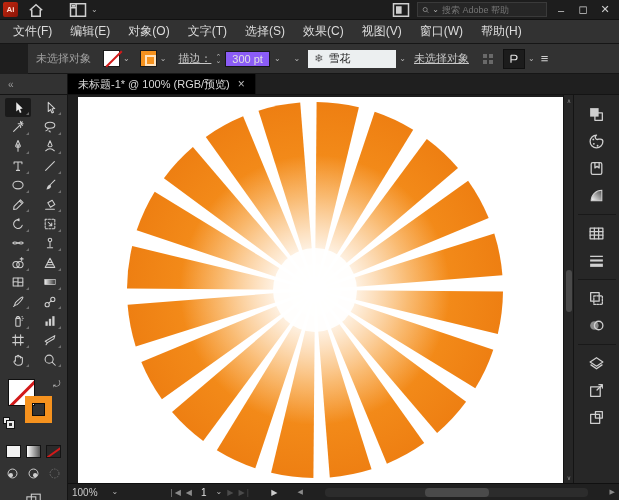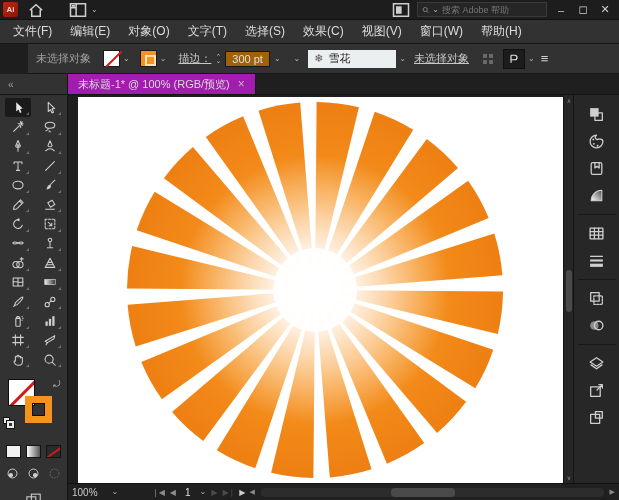--- a/index.html
+++ b/index.html
@@ -34,38 +34,38 @@
                 display:flex; align-items:center; border-bottom:1px solid #161616; font-size:11px;margin-left:28px; }
   .dim { color:#a0a0a0; }
   .swatch { width:17px; height:17px; border:1px solid #1a1a1a; position:relative; background:#fff; }
   .swatch.none::after { content:""; position:absolute; left:-1px; top:7px; width:22px; height:2px;
                         background:#d21a1a; transform:rotate(-45deg); }
   .swatch.strokecol { background:#f6921e; }
   .swatch.strokecol::after { content:""; position:absolute; left:4px; top:4px; width:7px; height:7px;
                              border:2px solid #ffe2bd; }
   .cb-group { display:flex; align-items:center; gap:3px; }
   .stepper { display:flex; flex-direction:column; line-height:4px; font-size:7px; color:#bbb; margin-left:4px; }
-  .valbox { background:#a16207; border:1px solid #171717; color:#e0e0e0; padding:1px 6px; font-size:11px; }
+  .valbox { background:#8b5cf6; border:1px solid #171717; color:#e0e0e0; padding:1px 6px; font-size:11px; }
   .whitebox { background:#eceff0; color:#222; display:flex; align-items:center; gap:5px;
               padding:1px 6px; height:18px; font-size:11px; }
   .profile-line { width:40px; height:2px; background:#111; border-radius:2px; }
   .ulink { text-decoration:underline; color:#c8c8c8; }
   .dots-grid { display:grid; grid-template-columns:repeat(2,4px); gap:2px; opacity:.35; }
   .dots-grid i { width:4px; height:4px; background:#cfcfcf; display:block; }
   .pbtn { background:#1c1c1c; border:1px solid #101010; width:22px; height:20px; display:flex;
           align-items:center; justify-content:center; }
   .pbtn svg { stroke:#e2e2e2; }
   .hamb { font-size:13px; color:#cfcfcf; letter-spacing:-1px; }
 
   
   .tabbar { position:absolute; left:0; top:74px; width:619px; height:21px; background:#1f1f1f;
             display:flex; align-items:stretch; border-bottom:1px solid #141414; }
   .tools-head { width:68px; display:flex; align-items:center; padding-left:8px; background:#323232;
                 color:#9b9b9b; font-size:10px; border-right:1px solid #141414; }
-  .doc-tab { background:#a21caf; display:flex; align-items:center; gap:8px; padding:0 10px;
+  .doc-tab { background:#000000; display:flex; align-items:center; gap:8px; padding:0 10px;
              font-size:11px; color:#d9d9d9; border-right:1px solid #141414; }
   .tab-close { color:#bdbdbd; font-size:12px; }
 
   
   .toolbar { position:absolute; left:0; top:95px; width:68px; height:405px; background:#323232;
              border-right:1px solid #141414; }
   .tools-grid { display:grid; grid-template-columns:26px 26px; justify-content:center;
                 column-gap:6px; padding-top:3px; }
   .tool { width:26px; height:19.4px; display:flex; align-items:center; justify-content:center; position:relative; }
   .tool svg { width:14px; height:14px; }
@@ -111,21 +111,21 @@
   .dock { position:absolute; left:573px; top:95px; width:46px; height:388px; background:#272727;
           border-left:1px solid #141414; }
   .dock-icons { display:flex; flex-direction:column; align-items:center; padding-top:6px; }
   .dock-btn { width:30px; height:27px; display:flex; align-items:center; justify-content:center; }
   .dock-btn svg { width:17px; height:17px; }
   .dock-sep { width:38px; height:1px; background:#191919; margin:5px 0; }
 
   
   .statusbar { position:absolute; left:68px; top:483px; width:551px; height:17px; background:#202020;
                border-top:1px solid #101010; display:flex; align-items:center; font-size:10px;
-               color:#c9c9c9; gap:4px; padding:0 4px;justify-content:flex-end; }
+               color:#c9c9c9; gap:20px; padding:0 4px;justify-content:flex-end; }
   .sb-zoom { display:flex; align-items:center; gap:14px; width:76px; }
   .sb-nav { display:flex; align-items:center; gap:5px; color:#8b8b8b; font-size:8px; }
   .sb-nav .num { color:#e0e0e0; font-size:10px; padding:0 4px; }
   .sb-field { flex:0 0 215px; margin-left:14px; border-left:1px solid #101010; border-right:1px solid #101010;
               height:100%; display:flex; align-items:center; justify-content:center; color:#cfcfcf; }
   .sb-play { font-size:8px; color:#cfcfcf; }
   .hscroll { flex:1; height:9px; background:#2c2c2c; border-radius:4px; position:relative; margin:0 2px; }
   .hscroll .thumb { position:absolute; left:38%; width:64px; height:9px; background:#4a4a4a; border-radius:4px; }
   .hs-arr { font-size:7px; color:#8a8a8a; }
 </style>

